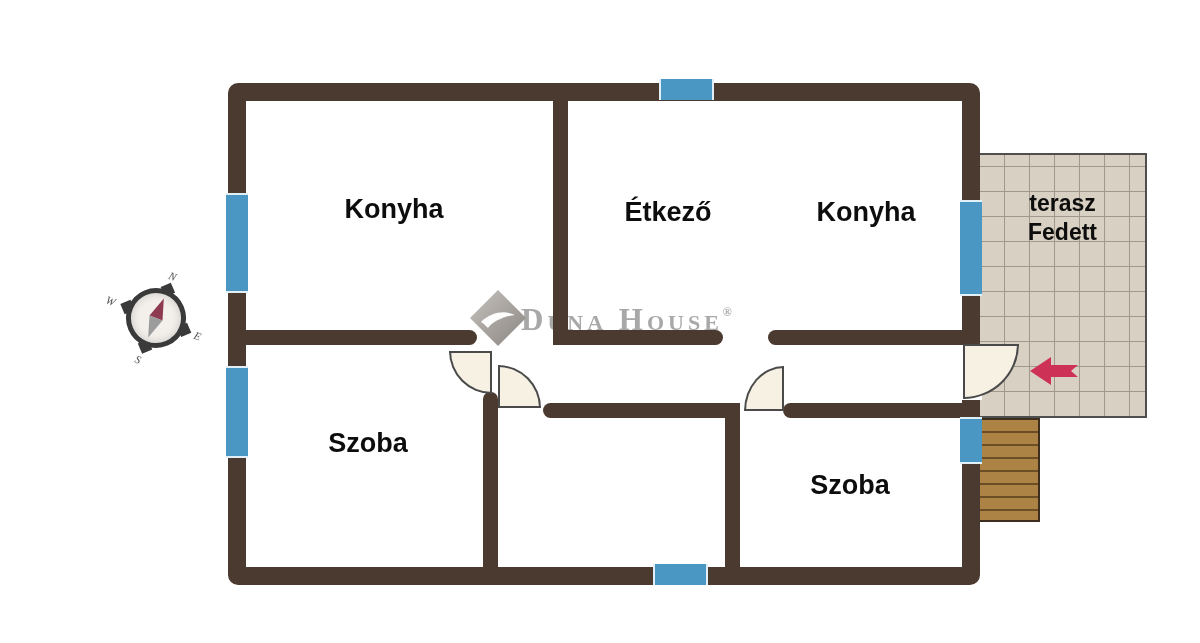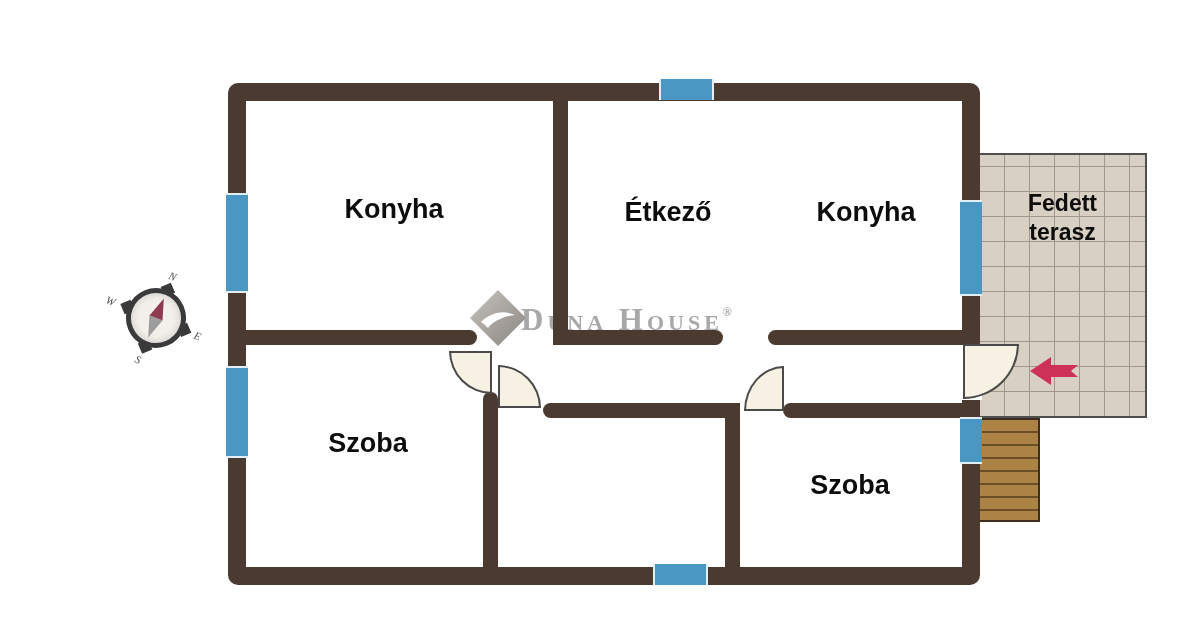--- a/index.html
+++ b/index.html
@@ -99,22 +99,22 @@
   .cl-n{left:34px;top:-13px;} .cl-e{left:80px;top:33px;}
   .cl-s{left:34px;top:77px;}  .cl-w{left:-15px;top:33px;}
 </style>
 </head>
 <body>
 
 <div id="stage">
 
   <div class="terrace">
     <div class="terrace-label">
+      <div>terasz</div>
       <div>Fedett</div>
-      <div>terasz</div>
     </div>
   </div>
 
   <div class="stairs"></div>
 
   <div class="wm-text"><span>Duna House</span><span class="wm-reg">®</span></div>
 
   <div class="building"></div>
 
   <div class="iwall wall-a"></div>

